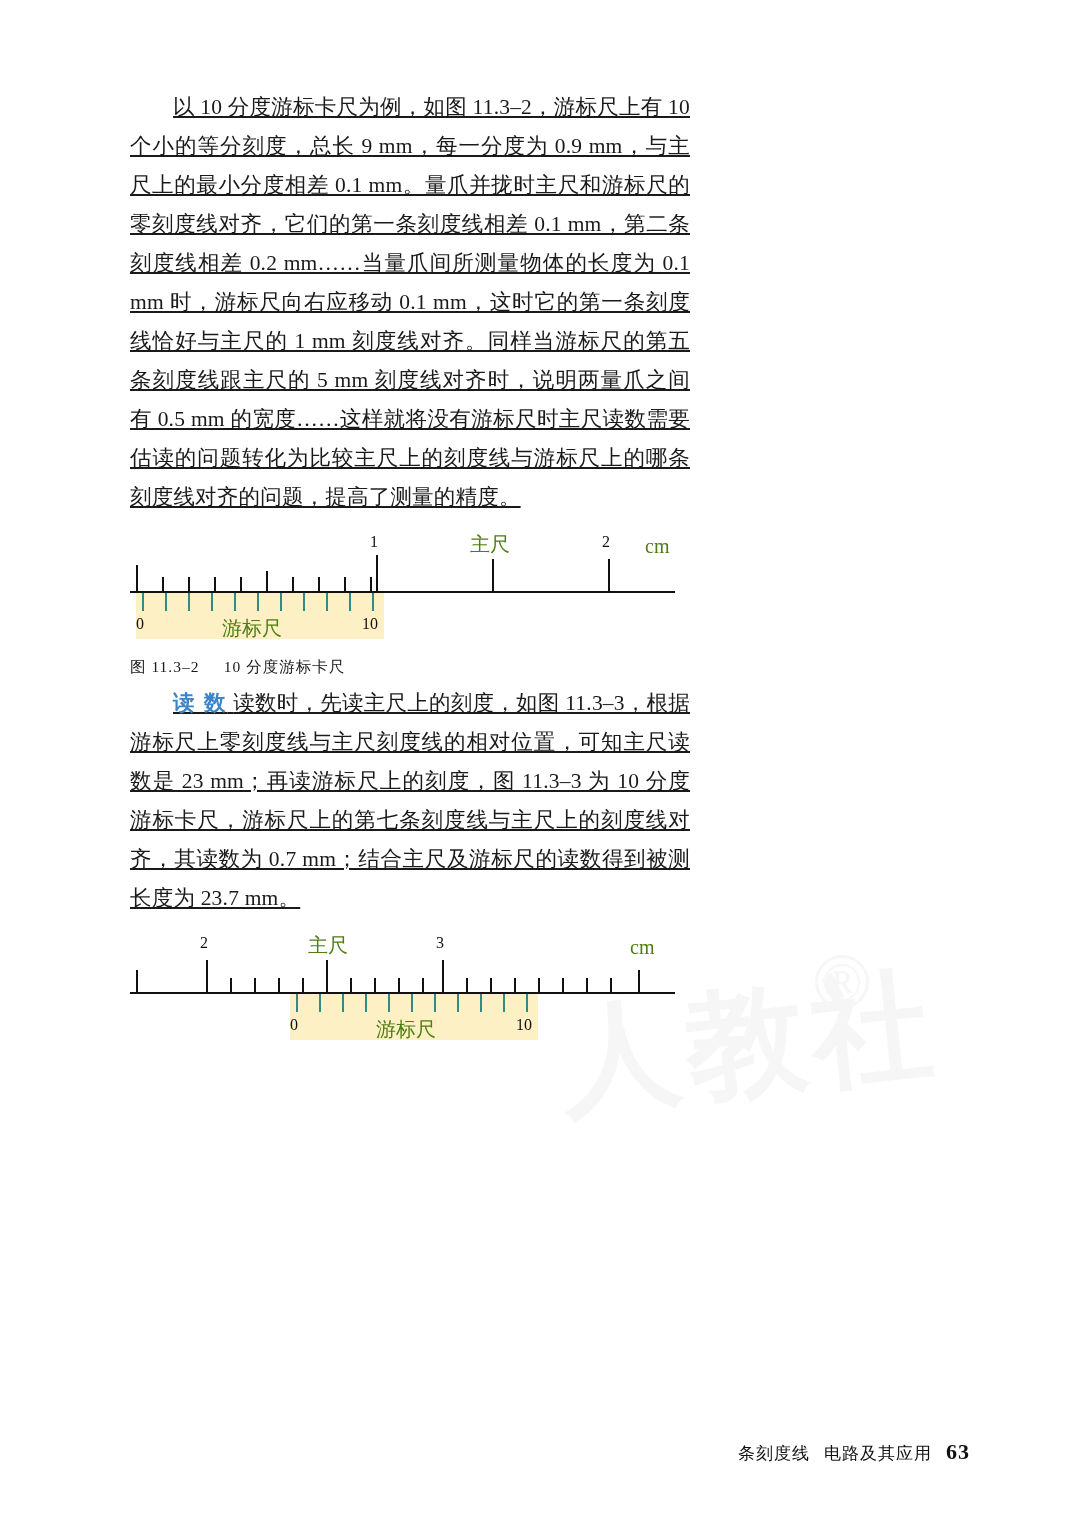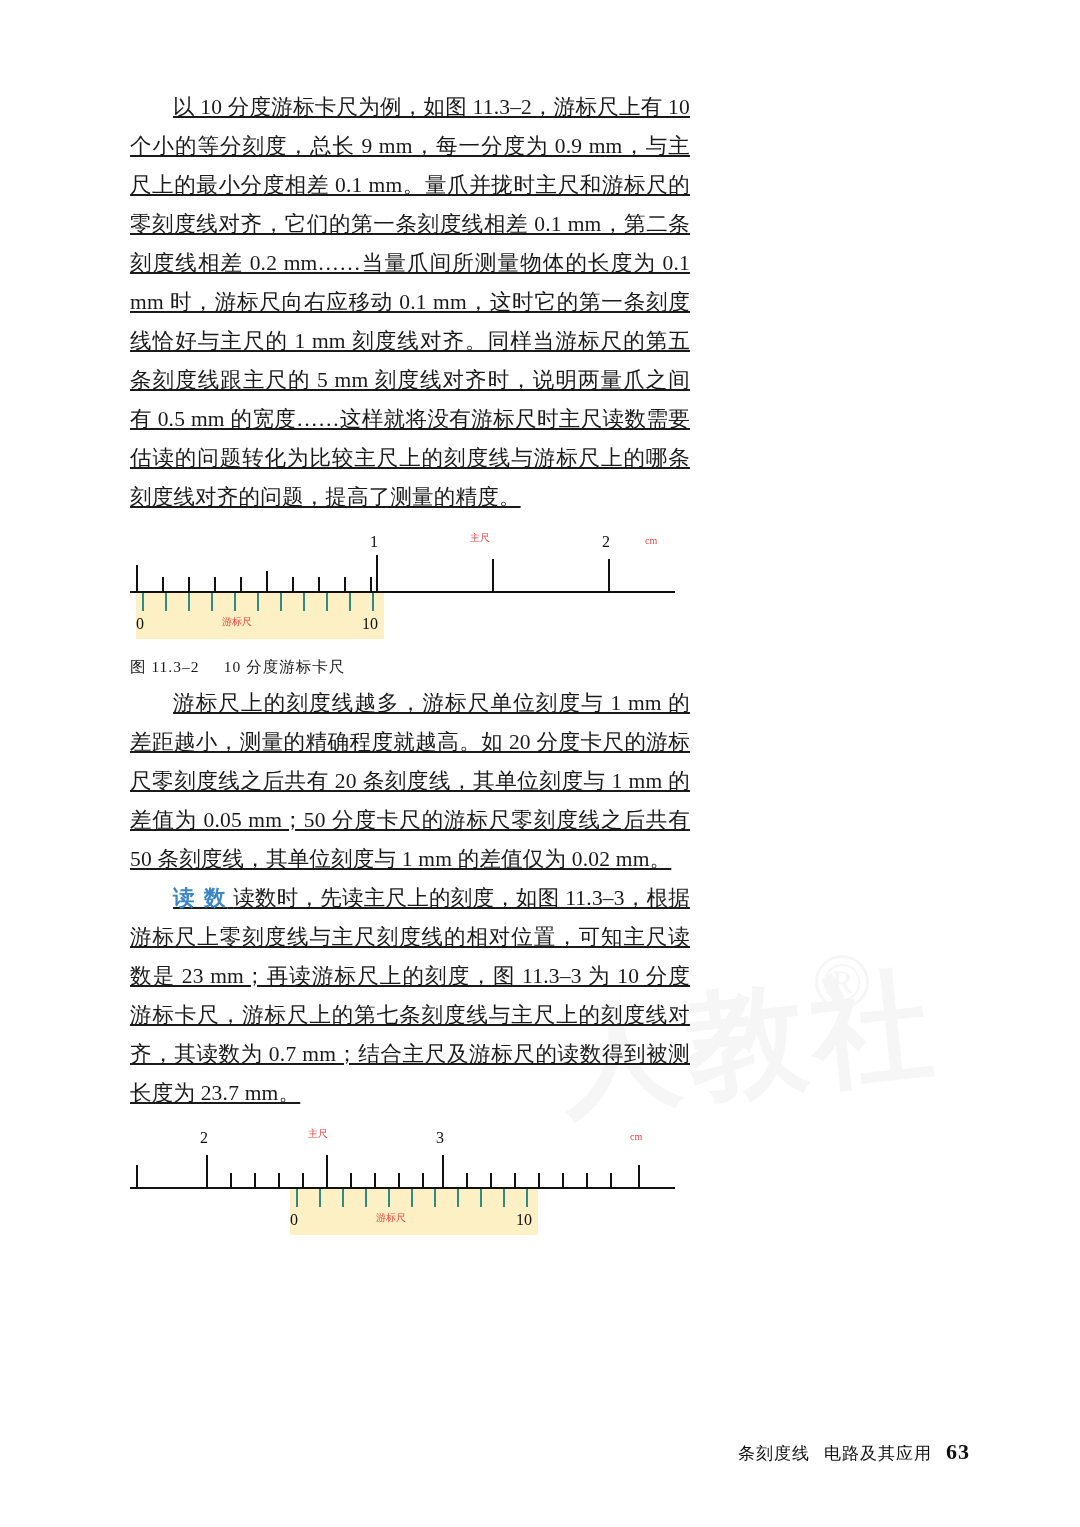--- a/index.html
+++ b/index.html
@@ -80,22 +80,22 @@
     height: 46px;
   }
   .num {
     position: absolute;
     font-size: 16px;
     color: #111;
     font-family: "Liberation Serif", serif;
   }
   .lbl-cn {
     position: absolute;
-    font-size: 10px;
-    color: #ef4444;
+    font-size: 20px;
+    color: #4d7c0f;
   }
   .fig-caption {
     font-size: 15.5px;
     margin-top: 10px;
     letter-spacing: 1px;
   }
   
   .watermark {
     position: absolute;
     left: 560px;
@@ -205,21 +205,20 @@
 
       <div class="fig-caption">
         <span>图 11.3–2</span>
         &nbsp;&nbsp;&nbsp;
         <span>10 分度游标卡尺</span>
       </div>
     </div>
 
     <div class="spacer-sm"></div>
 
-    <p class="para">游标尺上的刻度线越多，游标尺单位刻度与 1 mm 的差距越小，测量的精确程度就越高。如 20 分度卡尺的游标尺零刻度线之后共有 20 条刻度线，其单位刻度与 1 mm 的差值为 0.05 mm；50 分度卡尺的游标尺零刻度线之后共有 50 条刻度线，其单位刻度与 1 mm 的差值仅为 0.02 mm。</p>
 
     <p class="para">
       <span class="label-blue">读 数</span>
       <span>读数时，先读主尺上的刻度，如图 11.3–3，根据游标尺上零刻度线与主尺刻度线的相对位置，可知主尺读数是 23 mm；再读游标尺上的刻度，图 11.3–3 为 10 分度游标卡尺，游标尺上的第七条刻度线与主尺上的刻度线对齐，其读数为 0.7 mm；结合主尺及游标尺的读数得到被测长度为 23.7 mm。</span>
     </p>
 
     <div class="figure">
       <div class="caliper">
 
         <div class="vernier-box" style="left:160px; width:248px;"></div>

